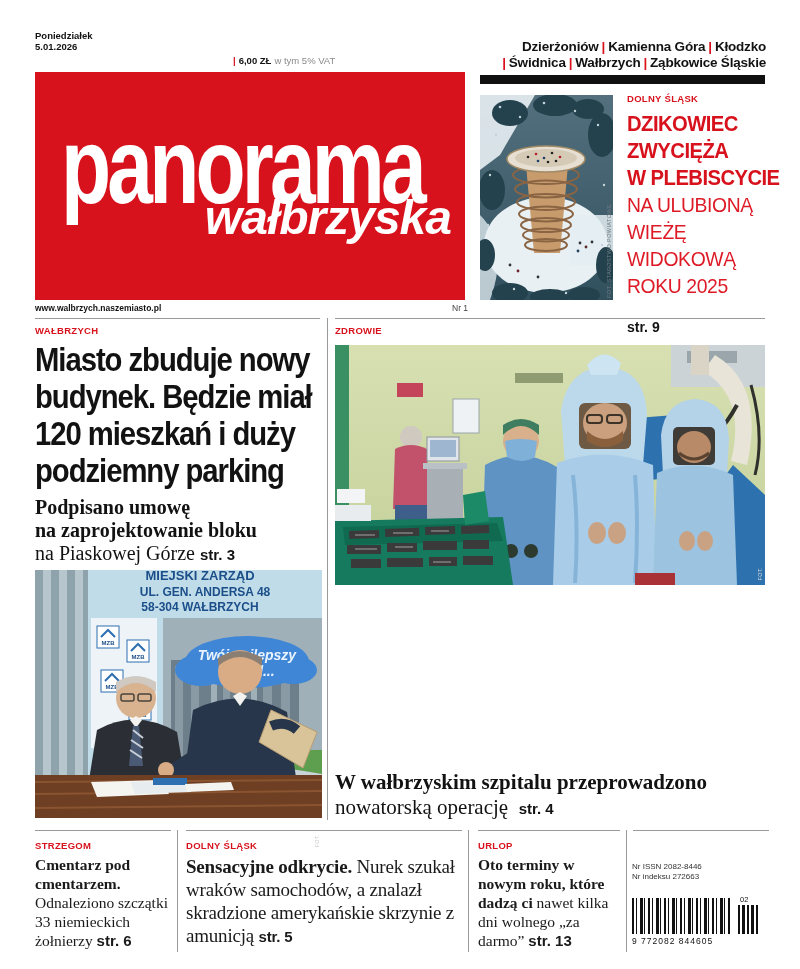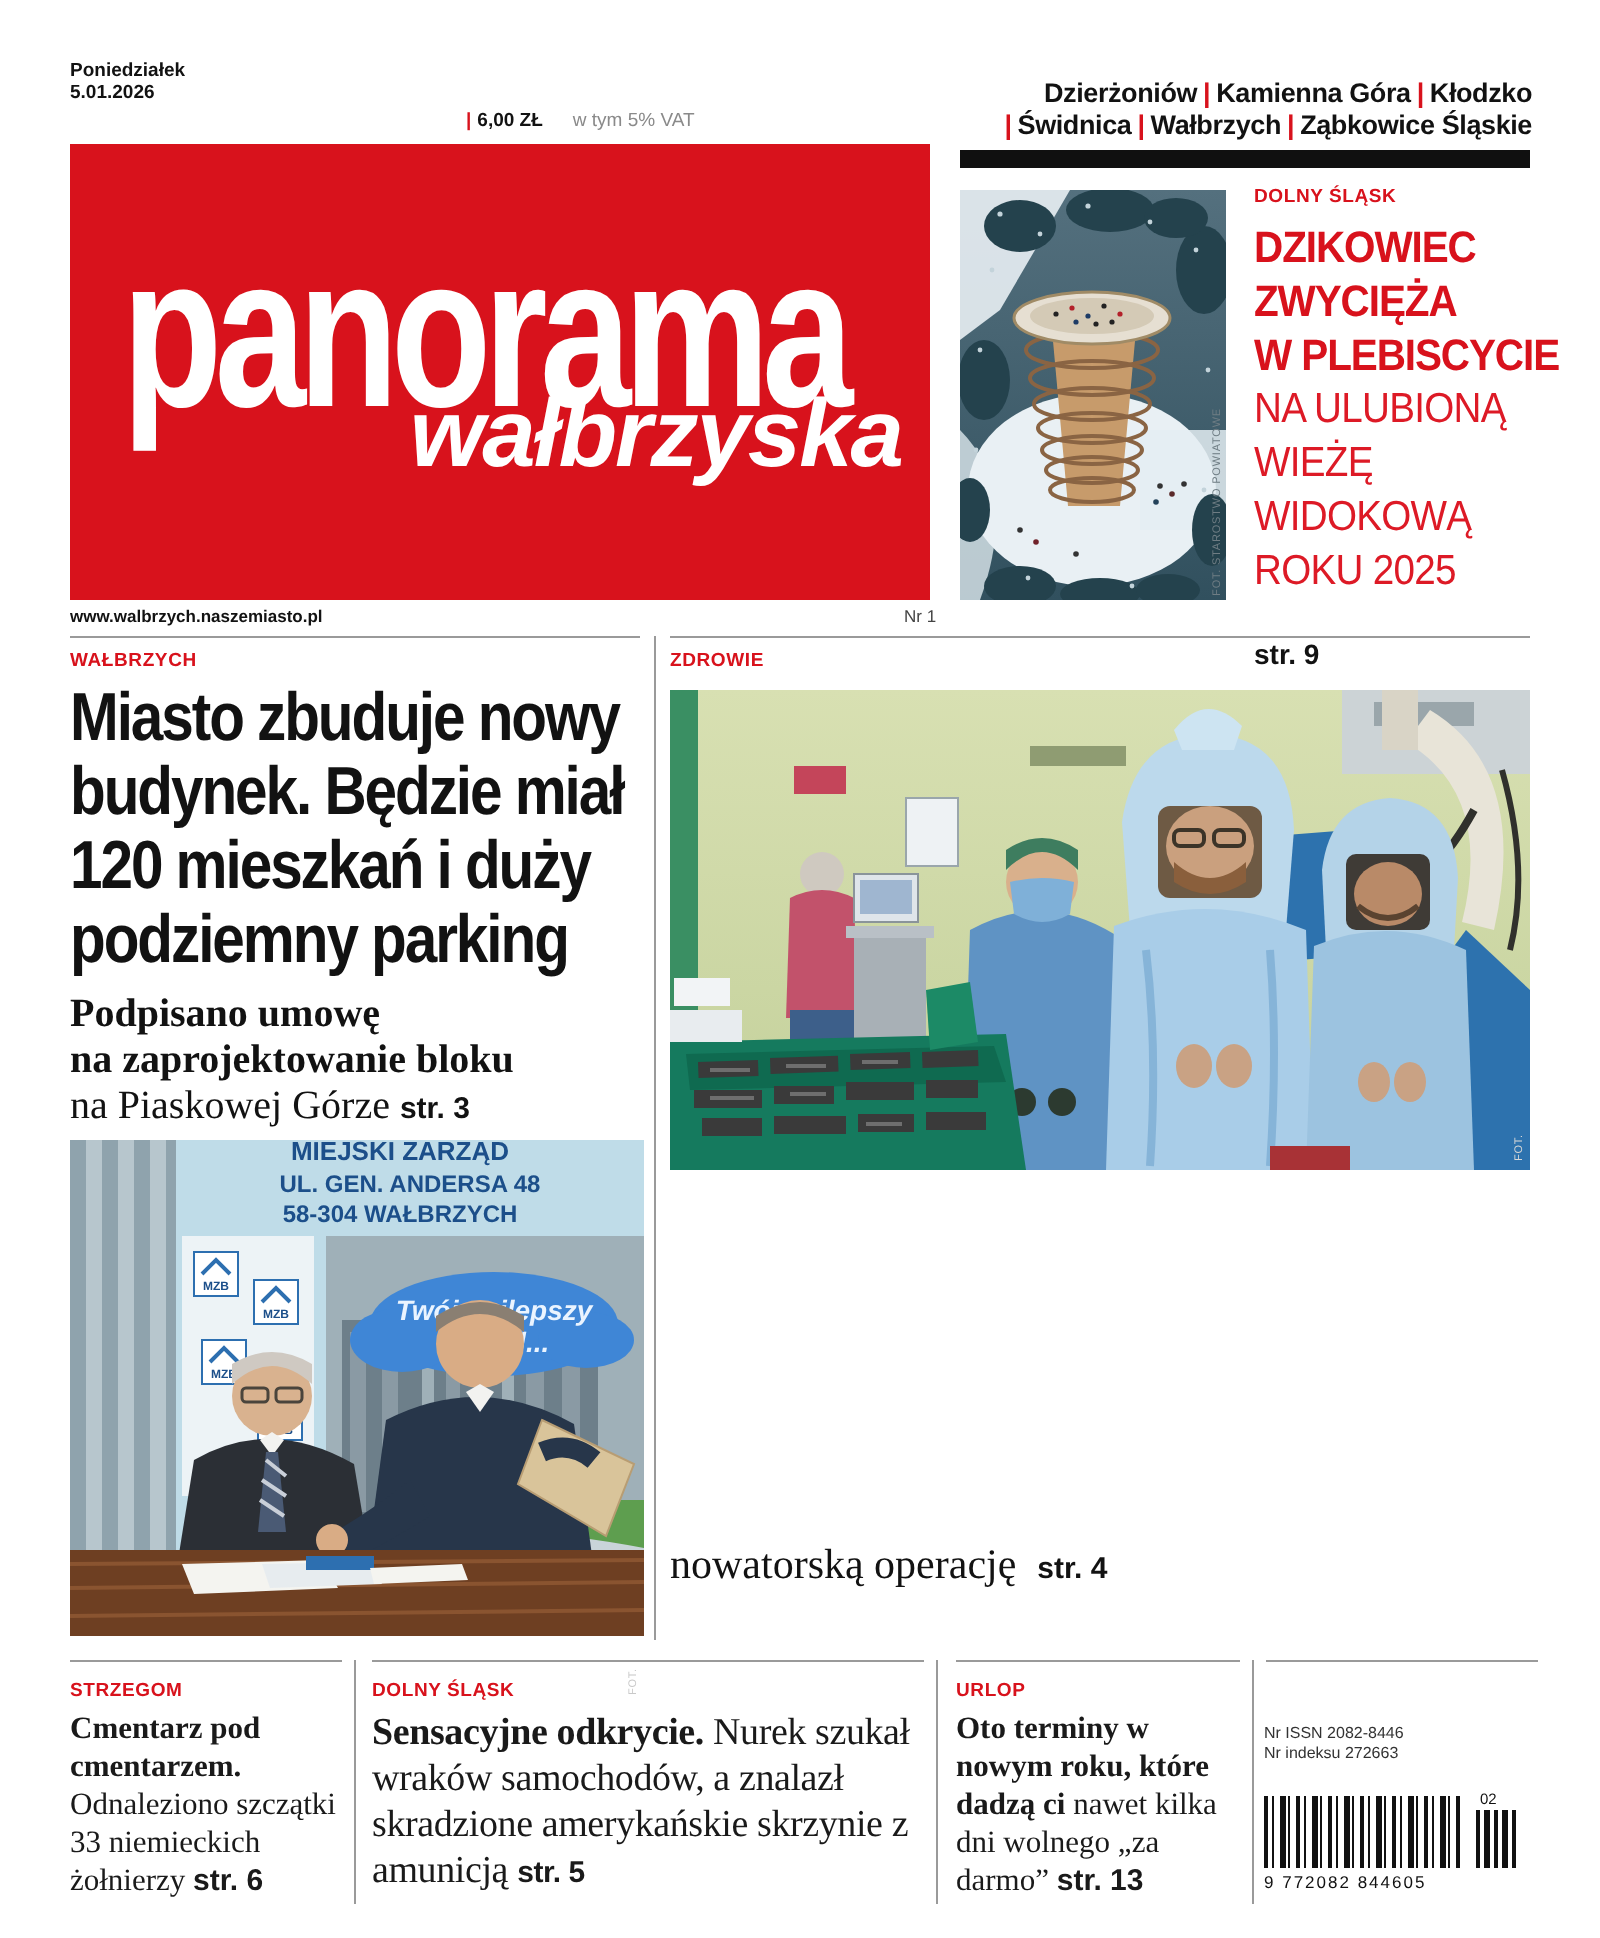--- a/index.html
+++ b/index.html
@@ -5,21 +5,21 @@
   html,body{margin:0;padding:0;background:#fff;}
   .page{position:relative;width:800px;height:969px;background:#fff;overflow:hidden;
         font-family:"Liberation Sans",sans-serif;color:#121212;}
   .abs{position:absolute;}
 
   
   .dateblock{left:35px;top:31px;font-size:9.5px;font-weight:bold;line-height:10.5px;}
   .priceblock{left:233px;top:55px;font-size:9.5px;}
   .priceblock .sep{color:#d8121c;font-weight:bold;margin-right:3px;}
   .priceblock .val{font-weight:bold;}
-  .priceblock .vat{color:#8a8a8a;margin-left:15px;}
+  .priceblock .vat{color:#8a8a8a;margin-left:3px;}
   .cities{right:34px;top:39px;text-align:right;font-weight:bold;font-size:13.5px;line-height:15.5px;letter-spacing:-0.2px;}
   .cities .sep{color:#d8121c;margin:0 3px;}
 
   
   .mast{left:35px;top:72px;width:430px;height:228px;background:#d8121c;}
   .mast .title{position:absolute;left:26px;top:40px;color:#fff;font-weight:bold;
                font-size:108px;letter-spacing:-5px;line-height:1;transform:scaleX(.76);transform-origin:0 0;white-space:nowrap;}
   .mast .subtitle{position:absolute;right:14px;top:122px;color:#fff;font-weight:bold;font-style:italic;
                   font-size:48px;letter-spacing:-1px;line-height:1;}
   .siteline{left:35px;top:303px;font-size:8.5px;font-weight:bold;}
@@ -392,20 +392,21 @@
         <rect x="0" y="160" width="36" height="16" fill="#e8ecef"></rect>
         <rect x="2" y="144" width="28" height="14" fill="#f2f4f6"></rect>
       </g>
       <path d="M128,150 L150,146 L154,176 L130,180 Z" fill="#1c8a66"></path>
       <rect x="300" y="228" width="40" height="12" fill="#a83236"></rect>
     </svg>
     <div class="vcap" style="right:2px;bottom:4px;color:#d8d8d8;">FOT.</div>
   </div>
 
   <div class="abs r-deck">
+    <div class="b">W wałbrzyskim szpitalu przeprowadzono</div>
     <div><span>nowatorską operację</span>&nbsp; <span class="pg">str. 4</span></div>
   </div>
 
   <div class="rule" style="left:35px;top:830px;width:136px;"></div>
   <div class="rule" style="left:186px;top:830px;width:276px;"></div>
   <div class="rule" style="left:478px;top:830px;width:142px;"></div>
   <div class="rule" style="left:633px;top:830px;width:136px;"></div>
   <div class="vrule" style="left:177px;top:830px;height:122px;"></div>
   <div class="vrule" style="left:468px;top:830px;height:122px;"></div>
   <div class="vrule" style="left:626px;top:830px;height:122px;"></div>

